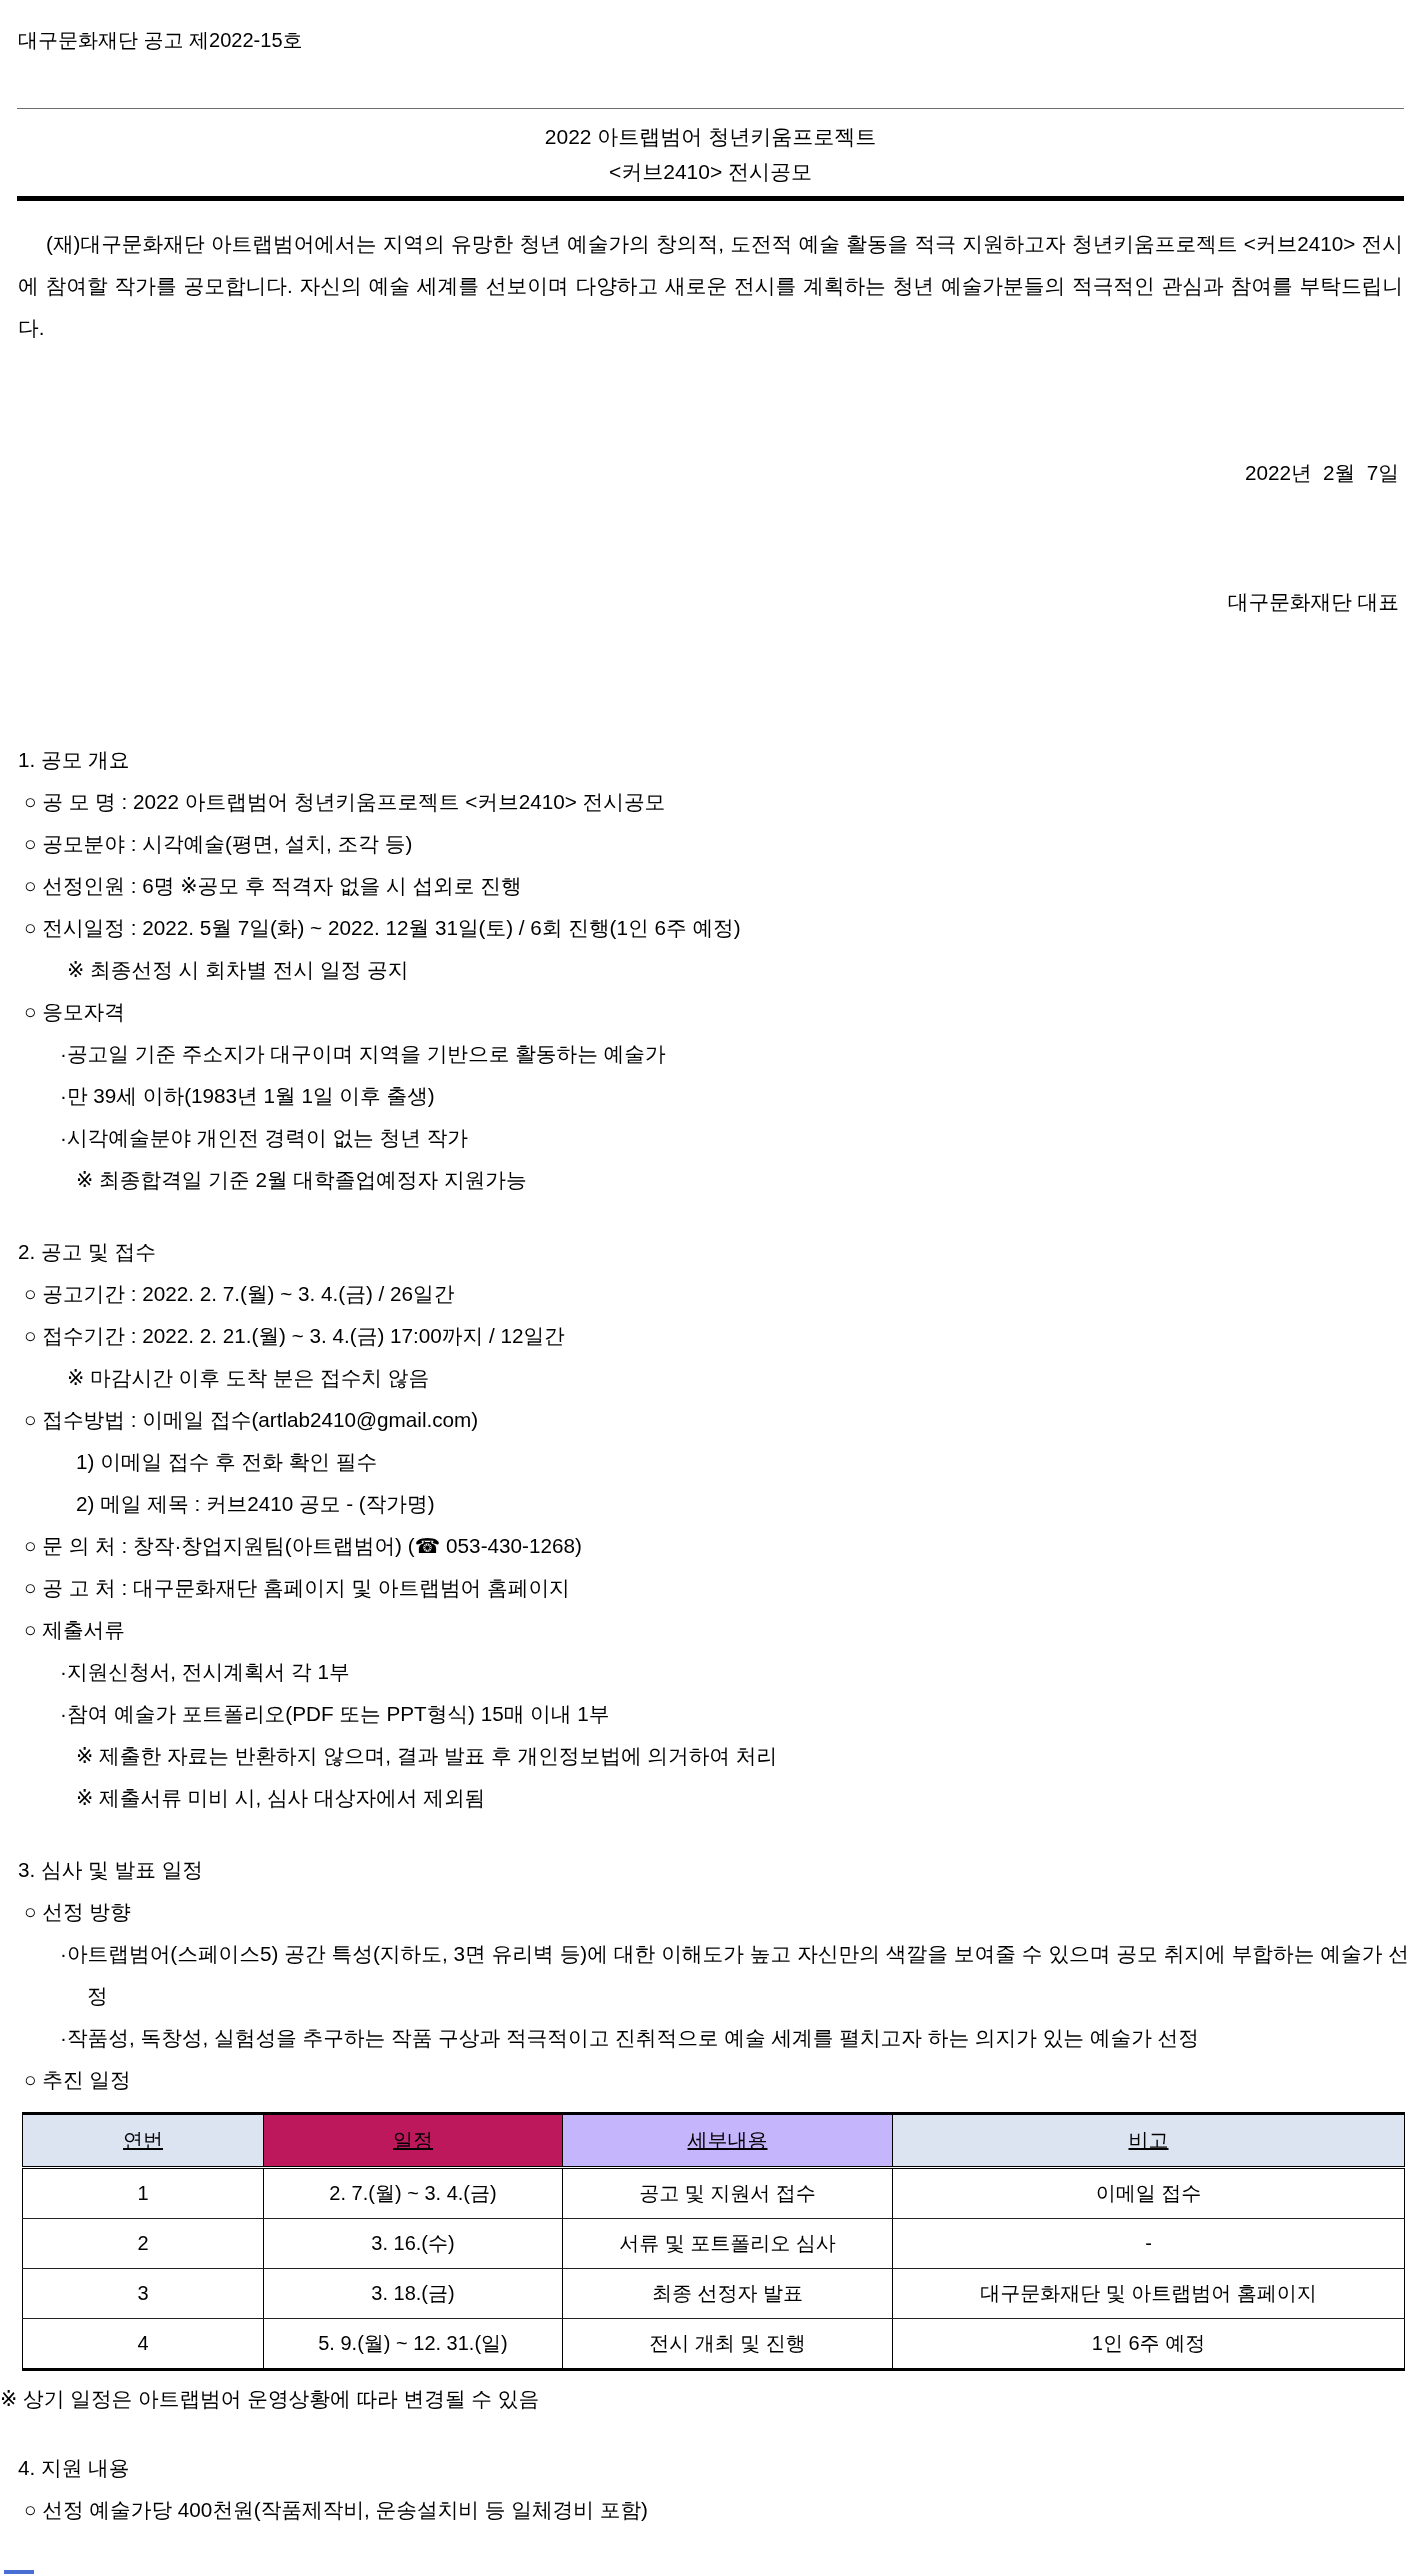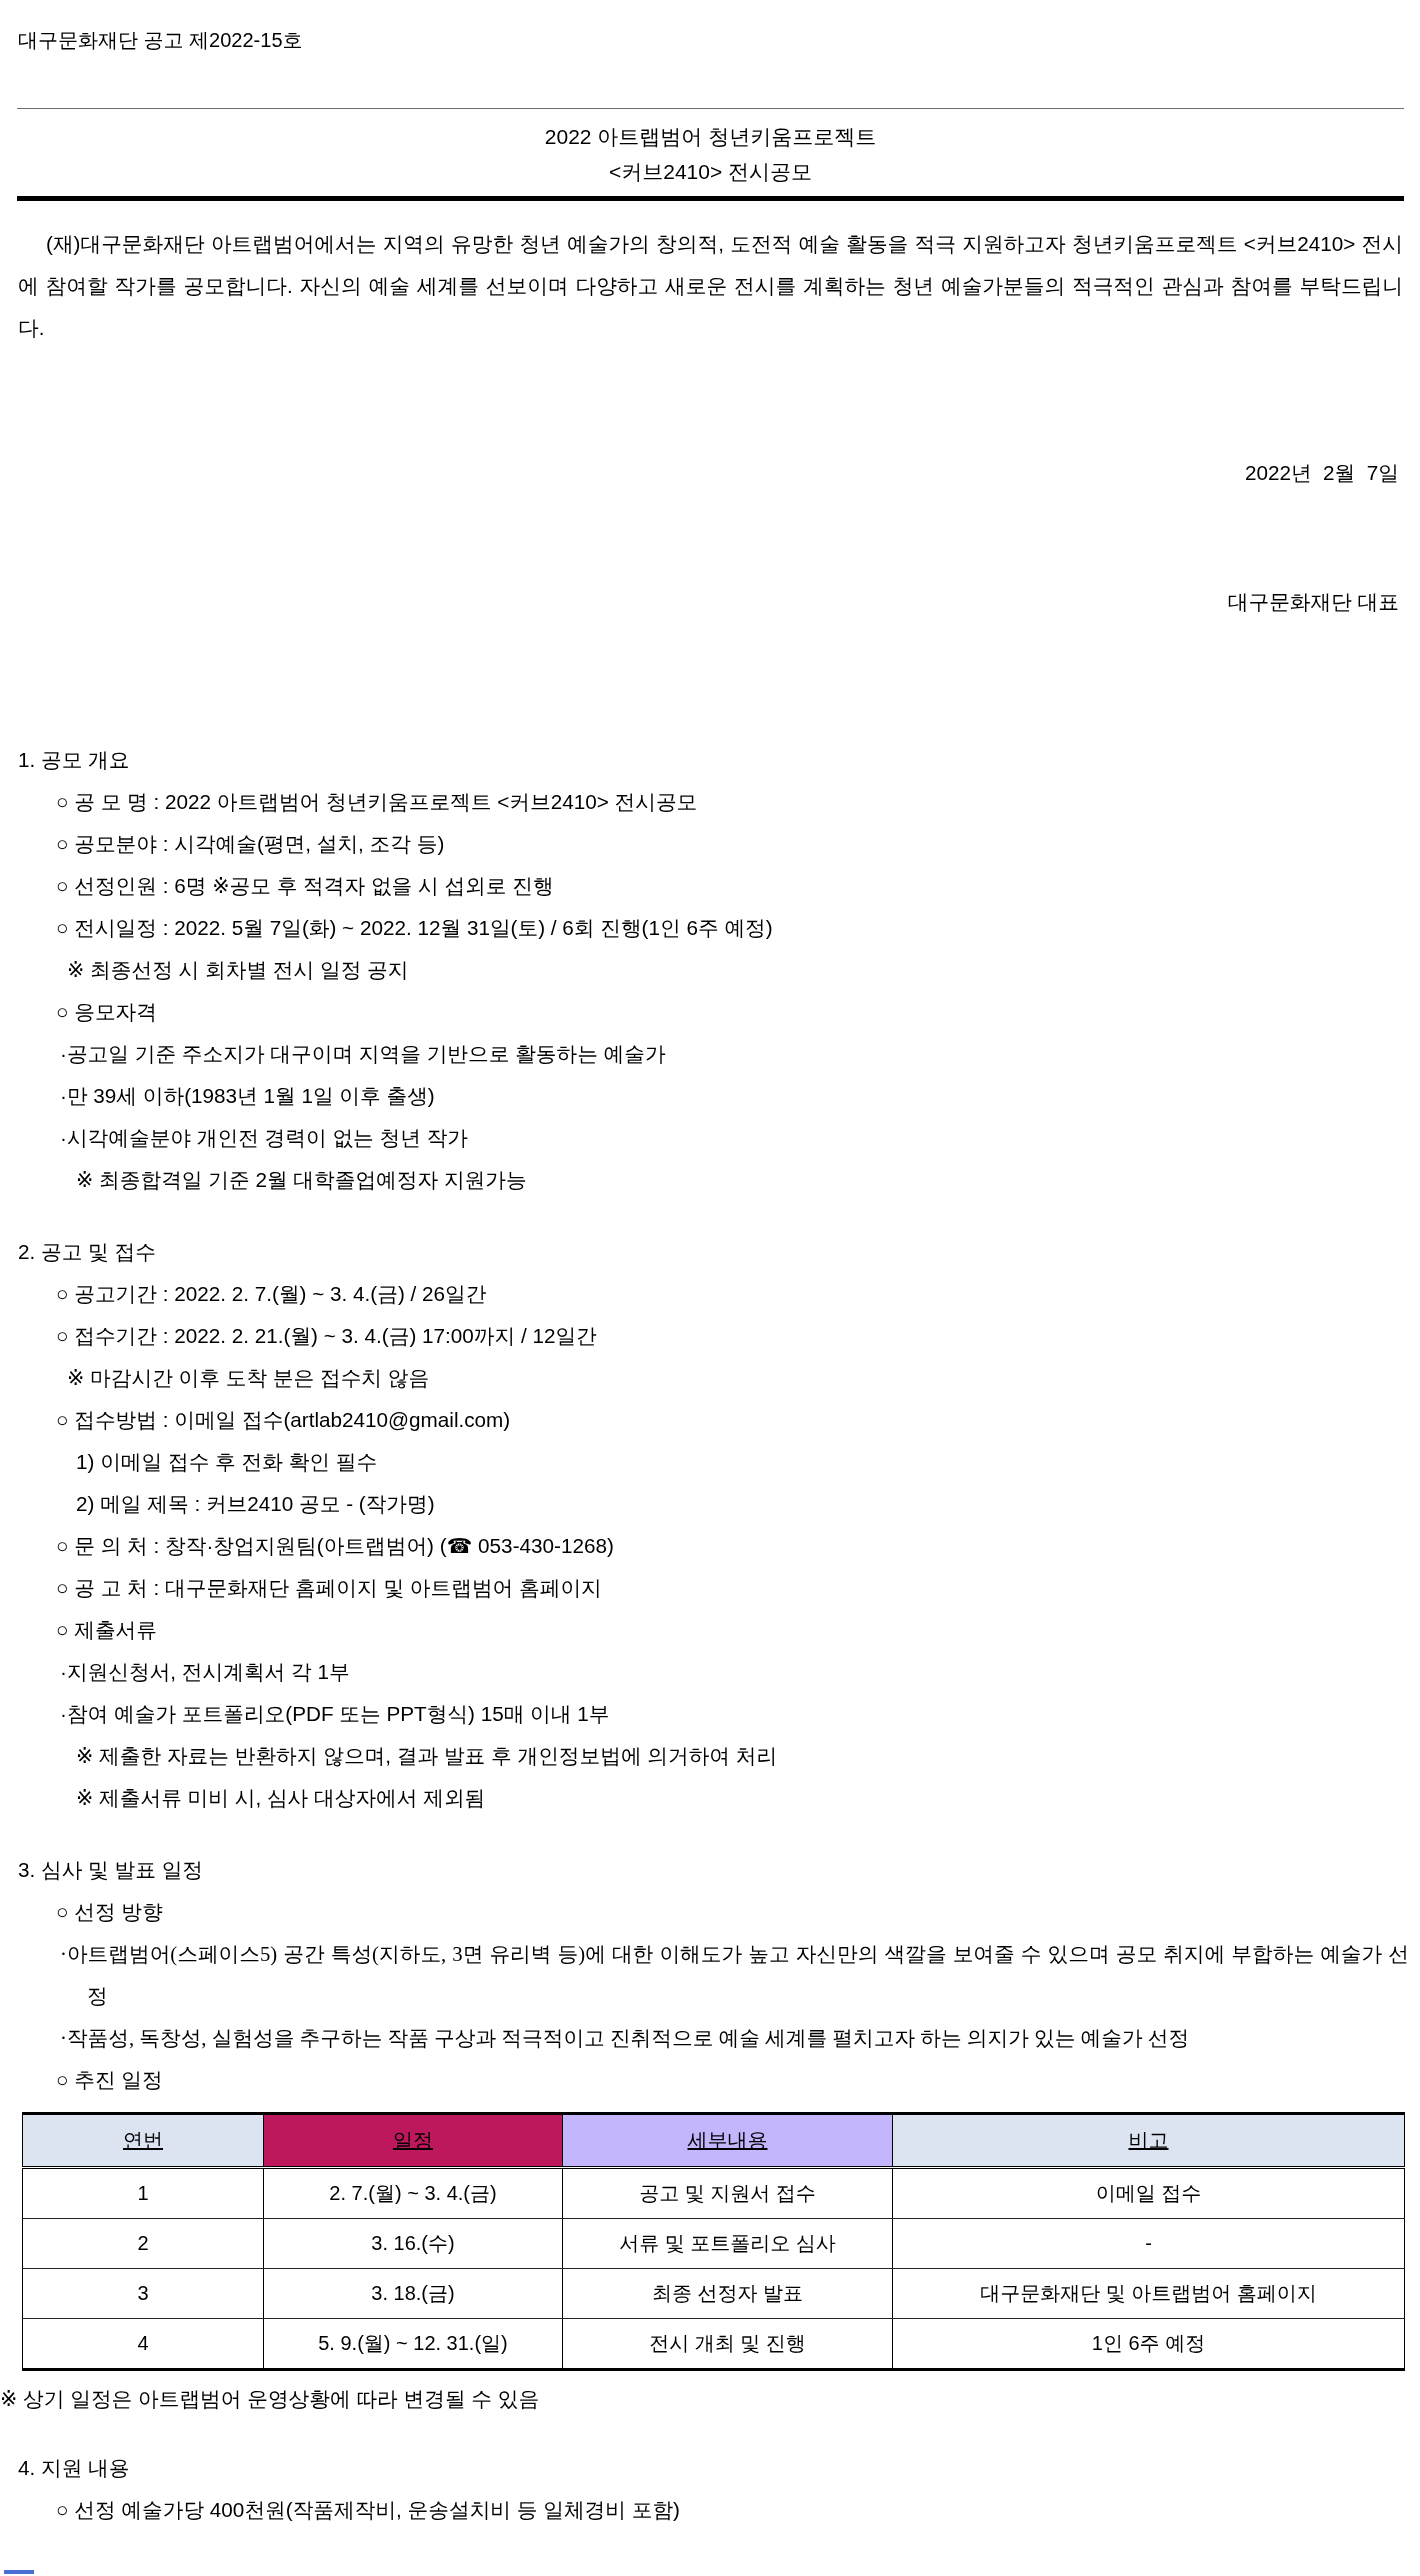--- a/index.html
+++ b/index.html
@@ -42,30 +42,29 @@
   .date-block{
     margin-top:16px;
     text-align:right;
     padding-right:22px;
     line-height:43px;
     white-space:pre-wrap;
   }
   .section{margin-top:30px;}
   .ln{line-height:42px;}
   .i0{padding-left:18px;}
-  .i1{padding-left:56px;}
+  .i1{padding-left:24px;}
   .i2{padding-left:67px;}
   .i2d{padding-left:60px;}
   .i3{padding-left:76px;}
   .hang{
     padding-left:87px;
     text-indent:-27px;
     padding-right:12px;
     text-align:justify;
-    font-family:Liberation Serif, serif;
   }
   table.schedule{
     margin:11px 16.4px 0 22px;
     border-collapse:collapse;
     width:1383px;
     font-size:20px;
     text-align:center;
     border-top:3px solid #000;
     border-bottom:3px solid #000;
   }

